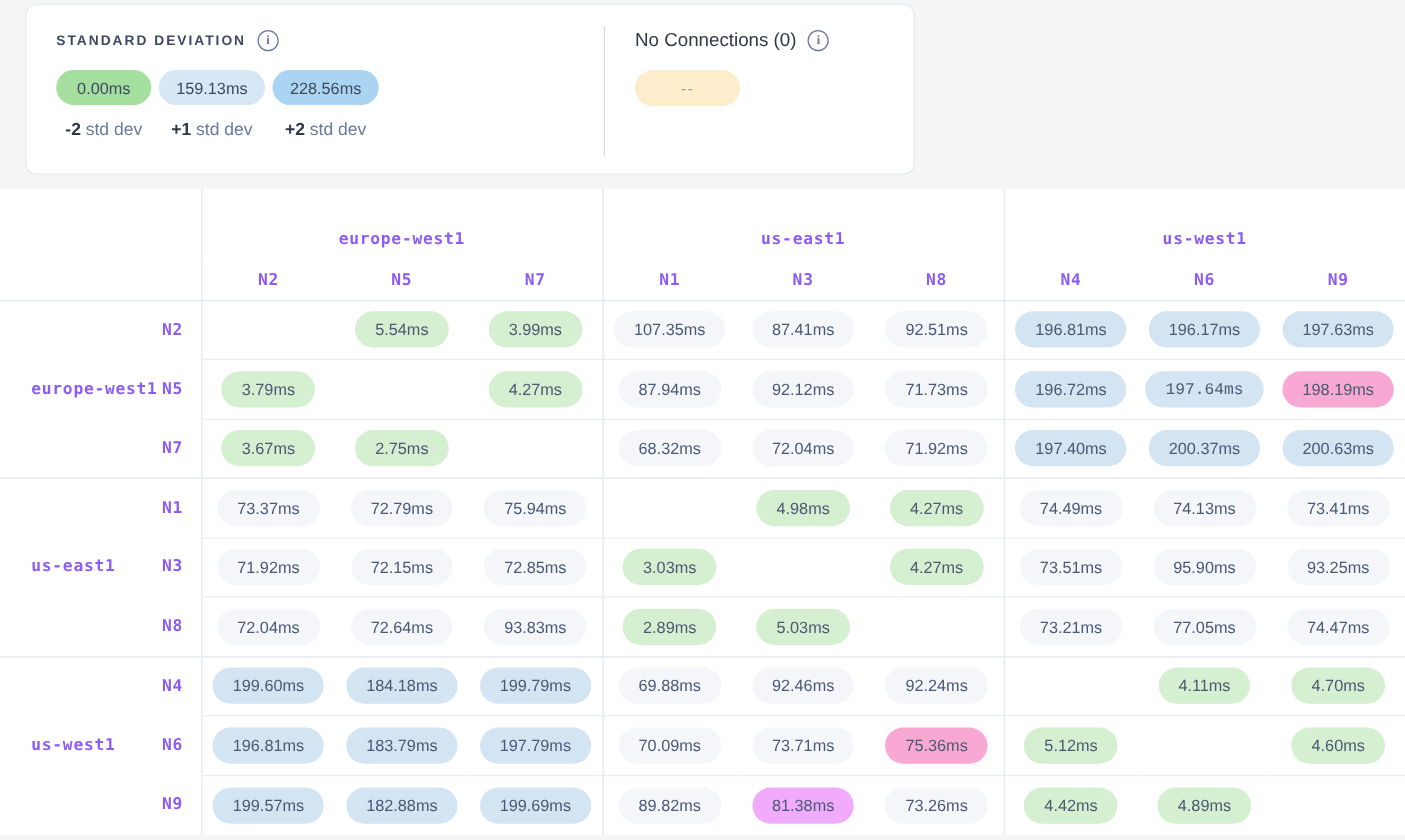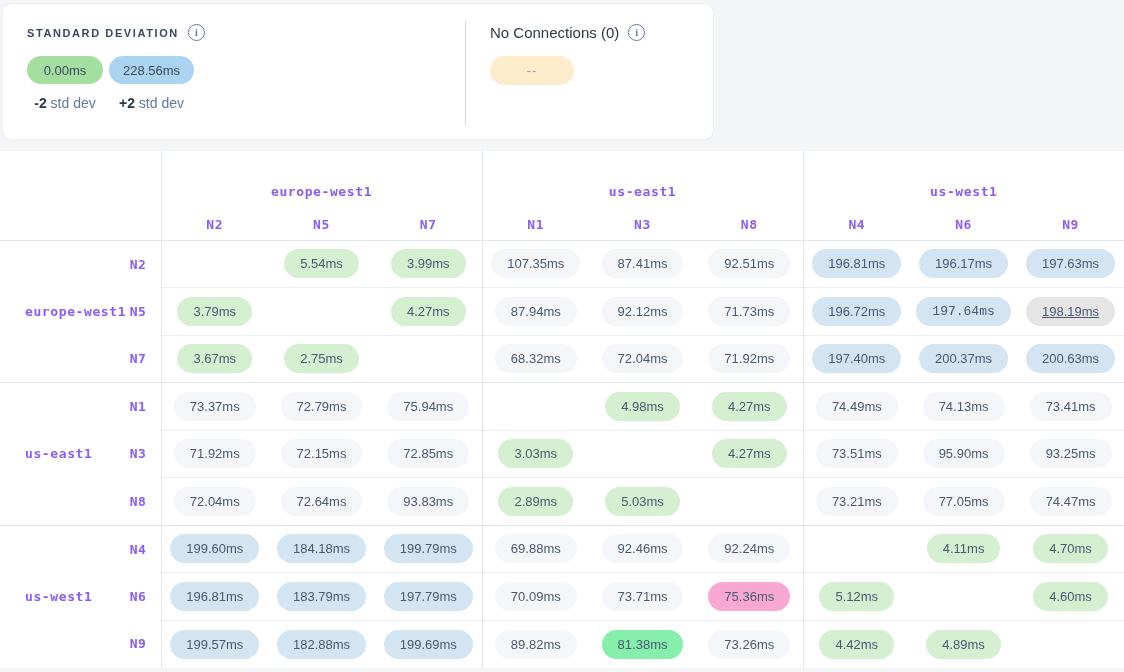--- a/index.html
+++ b/index.html
@@ -6,21 +6,21 @@
   html,body { width:1124px; height:672px; }
   body {
     background:#f4f5f7;
     font-family:"Liberation Sans", sans-serif;
     position:relative;
     overflow:hidden;
   }
 
   
   .legend-card {
-    position:absolute; left:3px; top:4px;
+    position:absolute; left:21px; top:4px;
     width:710px; height:135px;
     background:#ffffff; border-radius:8px;
     box-shadow:0 0 1px rgba(60,70,90,0.25);
     display:flex;
   }
   .std-section { width:462px; padding:20px 0 0 24px; }
   .section-header { display:flex; align-items:center; gap:9px; margin-bottom:15px; }
   .std-title {
     font-size:11px; font-weight:bold; letter-spacing:1.6px;
     color:#3c4961;
@@ -89,20 +89,24 @@
 <div class="legend-card">
   <div class="std-section">
     <div class="section-header">
       <span class="std-title">STANDARD DEVIATION</span>
       <span class="info-icon">i</span>
     </div>
     <div class="legend-items">
       <div class="legend-item">
         <span class="legend-pill" style="background: rgb(165, 223, 159);">0.00ms</span>
         <span class="legend-label"><b>-2</b> <span>std dev</span></span>
+      </div>
+      <div class="legend-item">
+        <span class="legend-pill" style="background: rgb(215, 231, 245);">159.13ms</span>
+        <span class="legend-label"><b>+1</b> <span>std dev</span></span>
       </div>
       <div class="legend-item">
         <span class="legend-pill" style="background: rgb(170, 212, 241);">228.56ms</span>
         <span class="legend-label"><b>+2</b> <span>std dev</span></span>
       </div>
     </div>
   </div>
   <div class="card-divider"></div>
   <div class="noconn-section">
     <div class="section-header">
@@ -172,21 +176,21 @@
             </div>
           </th>
           <td class="cell bt-light"><span class="cell-pill" style="background: rgb(213, 240, 208);">3.79ms</span></td>
           <td class="cell bt-light"></td>
           <td class="cell bt-light"><span class="cell-pill" style="background: rgb(213, 240, 208);">4.27ms</span></td>
           <td class="cell bl bt-light"><span class="cell-pill" style="background: rgb(244, 246, 250);">87.94ms</span></td>
           <td class="cell bt-light"><span class="cell-pill" style="background: rgb(244, 246, 250);">92.12ms</span></td>
           <td class="cell bt-light"><span class="cell-pill" style="background: rgb(244, 246, 250);">71.73ms</span></td>
           <td class="cell bl bt-light"><span class="cell-pill" style="background: rgb(211, 228, 243);">196.72ms</span></td>
           <td class="cell bt-light"><span class="cell-pill" style="background: rgb(211, 228, 243); font-family: Liberation Mono, monospace;">197.64ms</span></td>
-          <td class="cell bt-light"><span class="cell-pill" style="background: #e5e5e5; text-decoration: underline;">198.19ms</span></td>
+          <td class="cell bt-light"><span class="cell-pill" style="background: #f9a8d4;">198.19ms</span></td>
         </tr>
         <tr>
           <th class="rowhead">
             <div class="rh-inner">
               <span class="mono"></span>
               <span class="mono">N7</span>
             </div>
           </th>
           <td class="cell bt-light"><span class="cell-pill" style="background: rgb(213, 240, 208);">3.67ms</span></td>
           <td class="cell bt-light"><span class="cell-pill" style="background: rgb(213, 240, 208);">2.75ms</span></td>
@@ -287,21 +291,21 @@
           <th class="rowhead">
             <div class="rh-inner">
               <span class="mono"></span>
               <span class="mono">N9</span>
             </div>
           </th>
           <td class="cell bt-light"><span class="cell-pill" style="background: rgb(211, 228, 243);">199.57ms</span></td>
           <td class="cell bt-light"><span class="cell-pill" style="background: rgb(211, 228, 243);">182.88ms</span></td>
           <td class="cell bt-light"><span class="cell-pill" style="background: rgb(211, 228, 243);">199.69ms</span></td>
           <td class="cell bl bt-light"><span class="cell-pill" style="background: rgb(244, 246, 250);">89.82ms</span></td>
-          <td class="cell bt-light"><span class="cell-pill" style="background: #86efac; text-align: right;">81.38ms</span></td>
+          <td class="cell bt-light"><span class="cell-pill" style="background: #f0abfc; text-align: right;">81.38ms</span></td>
           <td class="cell bt-light"><span class="cell-pill" style="background: rgb(244, 246, 250);">73.26ms</span></td>
           <td class="cell bl bt-light"><span class="cell-pill" style="background: rgb(213, 240, 208);">4.42ms</span></td>
           <td class="cell bt-light"><span class="cell-pill" style="background: rgb(213, 240, 208);">4.89ms</span></td>
           <td class="cell bt-light"></td>
         </tr>
       </tbody>
   </table>
 </div>
 
 </body></html>

